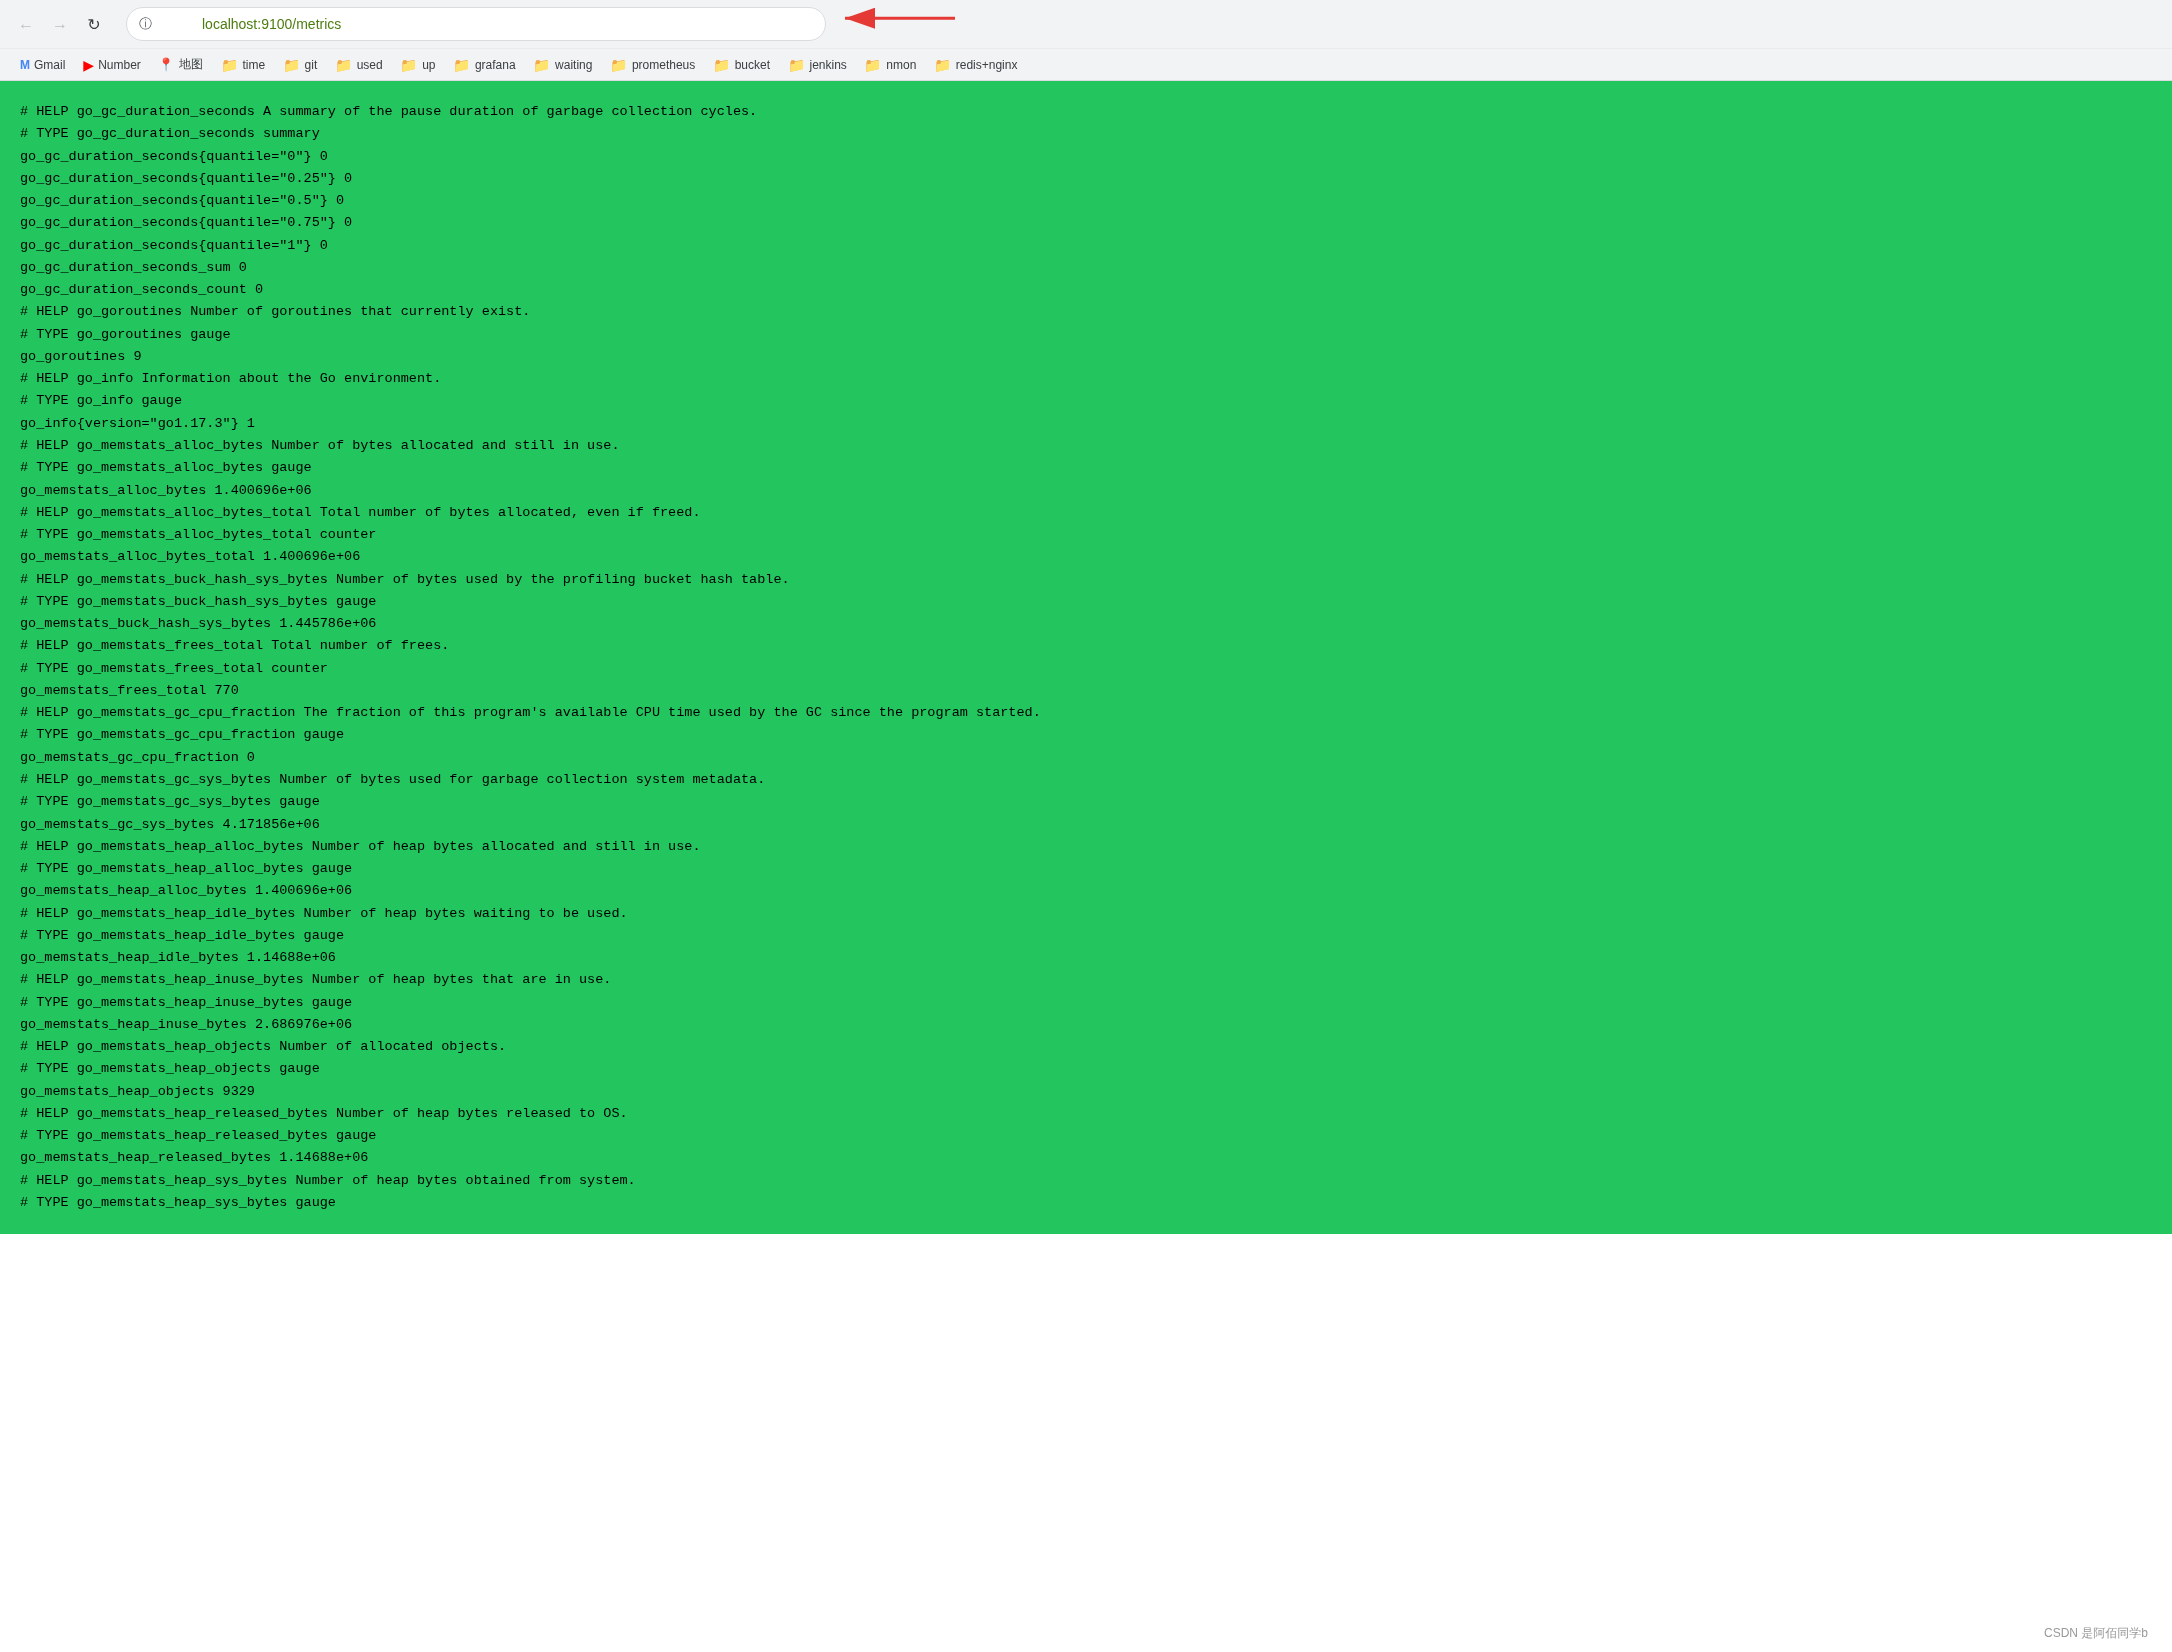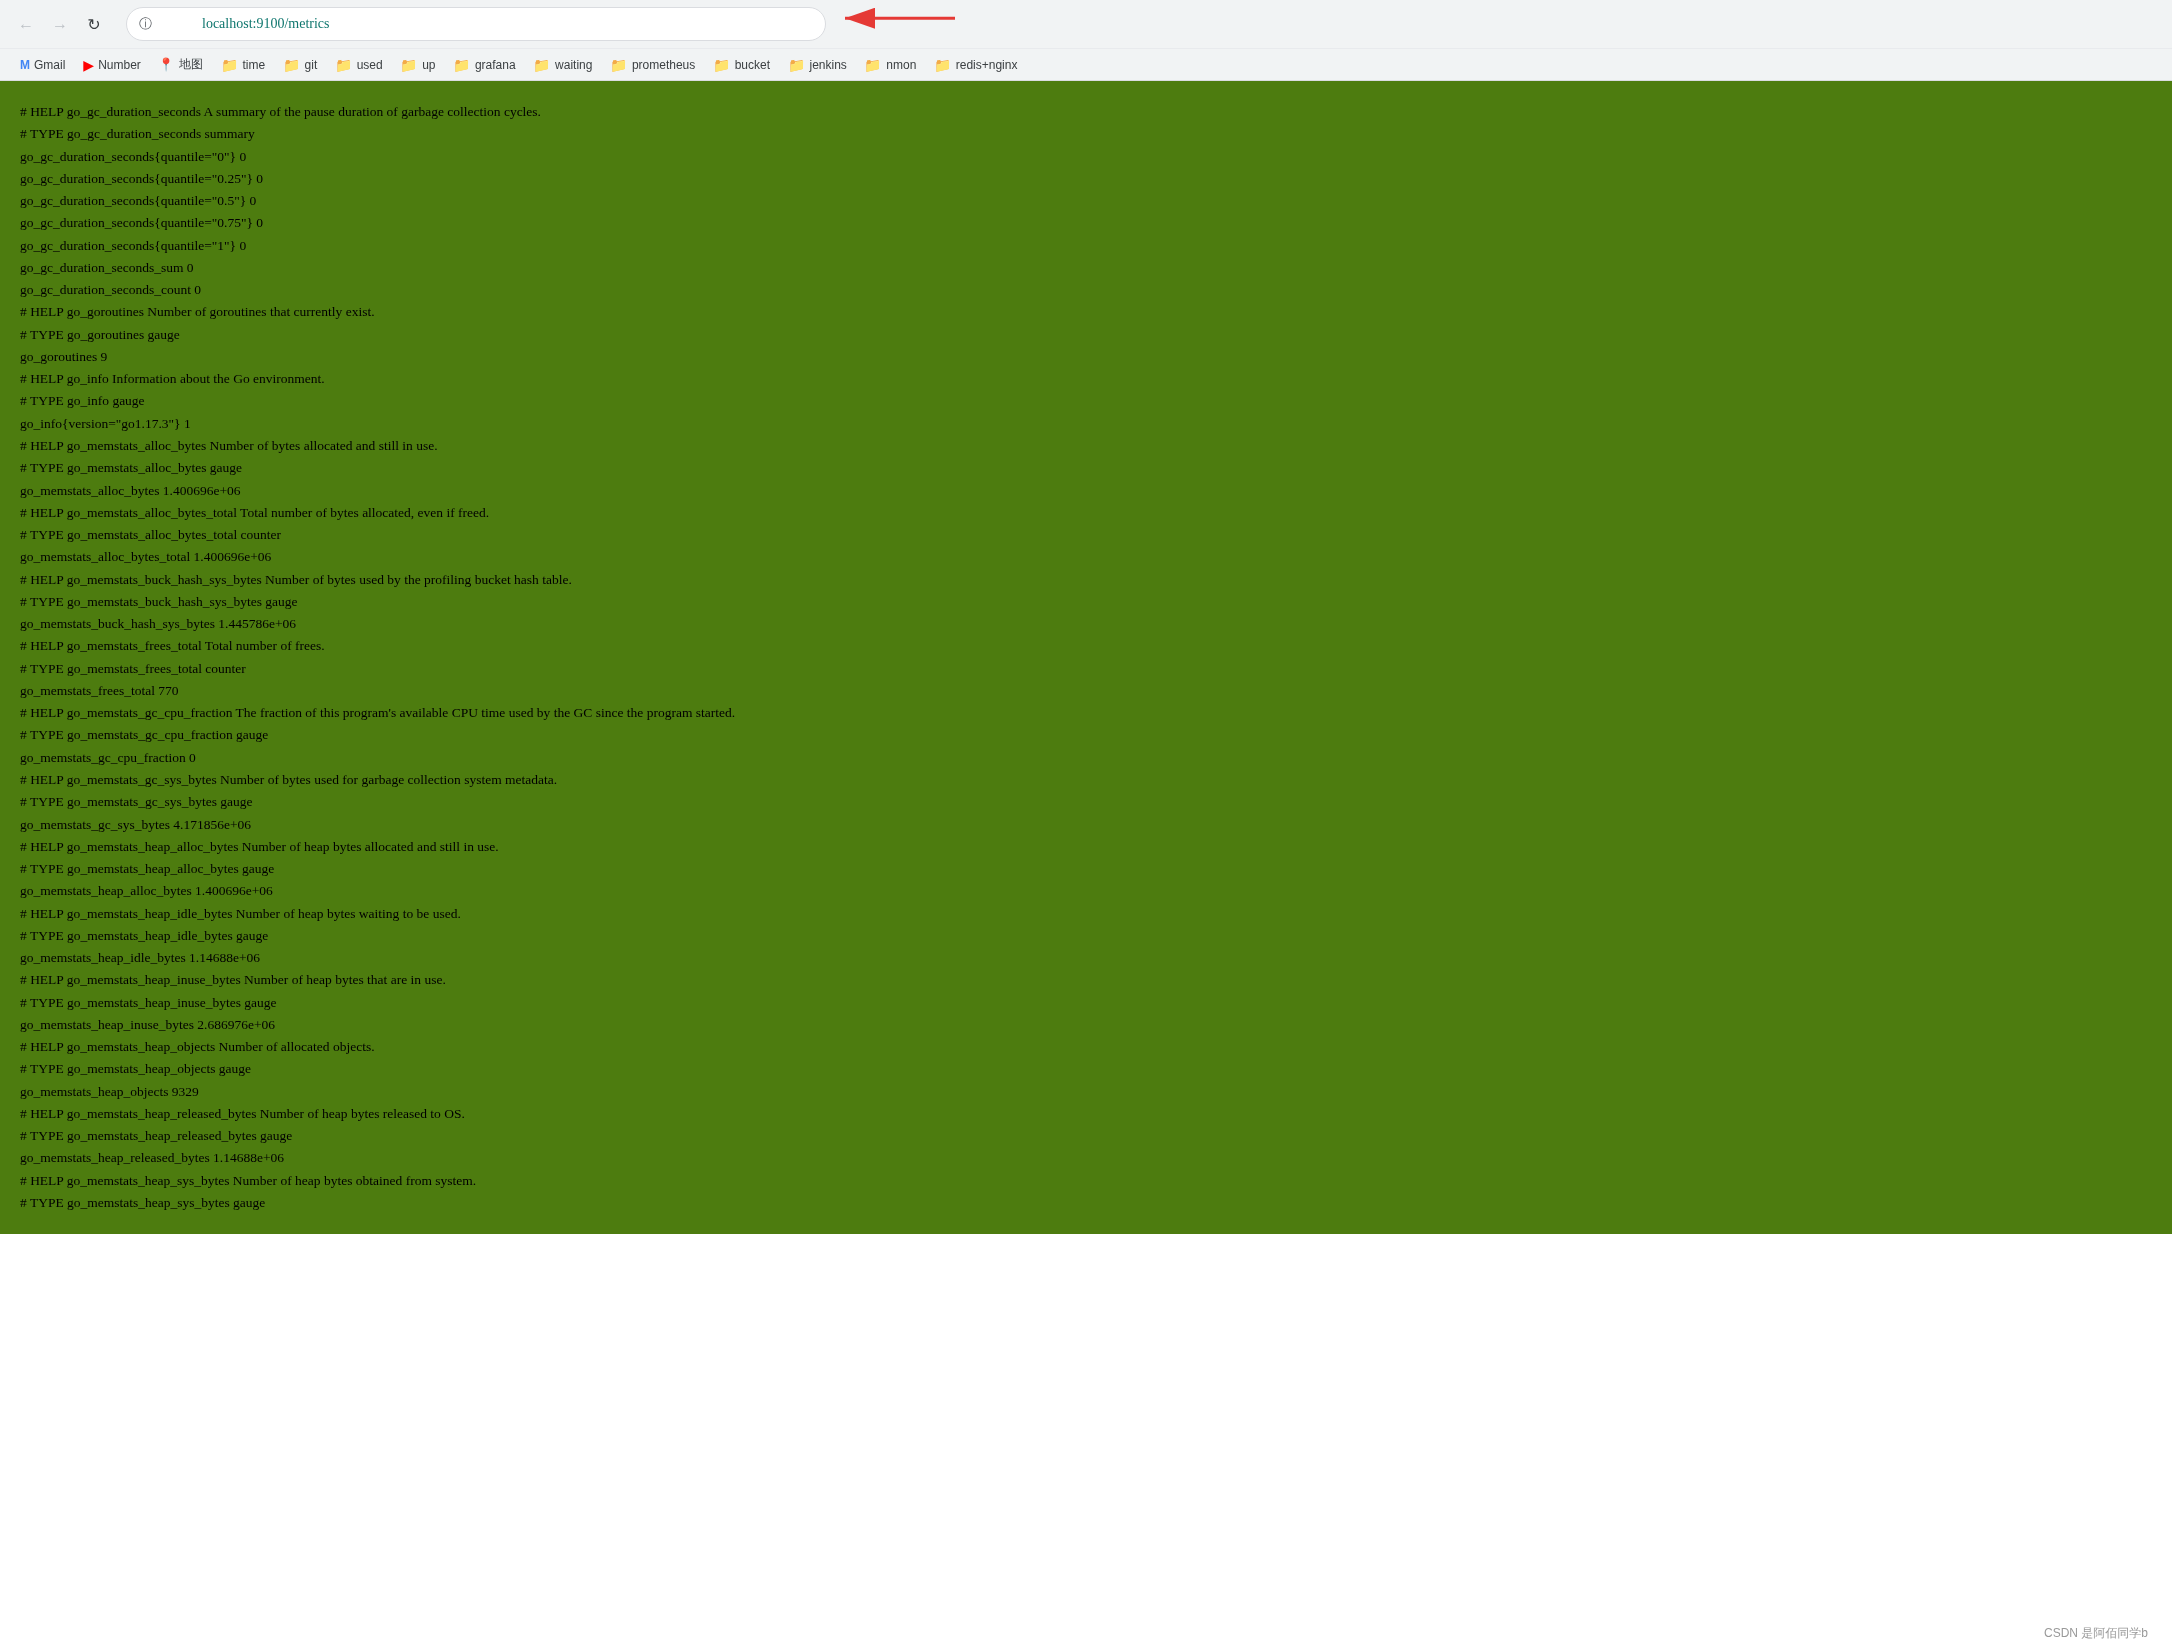--- a/index.html
+++ b/index.html
@@ -72,22 +72,22 @@
       position: relative;
     }
 
     .lock-icon {
       color: #5f6368;
       font-size: 13px;
     }
 
     .url-text {
       font-size: 14px;
-      color: #0f766e;
-      font-family: Liberation Serif, serif;
+      color: #4d7c0f;
+      font-family: Liberation Sans, sans-serif;
       padding-left: 44px;
     }
 
     
     .bookmarks-bar {
       display: flex;
       align-items: center;
       padding: 4px 12px;
       gap: 2px;
       height: 32px;
@@ -108,23 +108,23 @@
       white-space: nowrap;
     }
 
     .folder-icon {
       color: #ffa000;
       font-size: 14px;
     }
 
     
     .page-content {
-      background: #4d7c0f;
+      background: #22c55e;
       padding: 20px 20px;
-      font-family: Liberation Serif, serif;
+      font-family: Liberation Mono, monospace;
       font-size: 13.5px;
       line-height: 1.65;
       color: #000000;
       white-space: pre;
     }
 
     
     .csdn-watermark {
       position: fixed;
       bottom: 10px;

